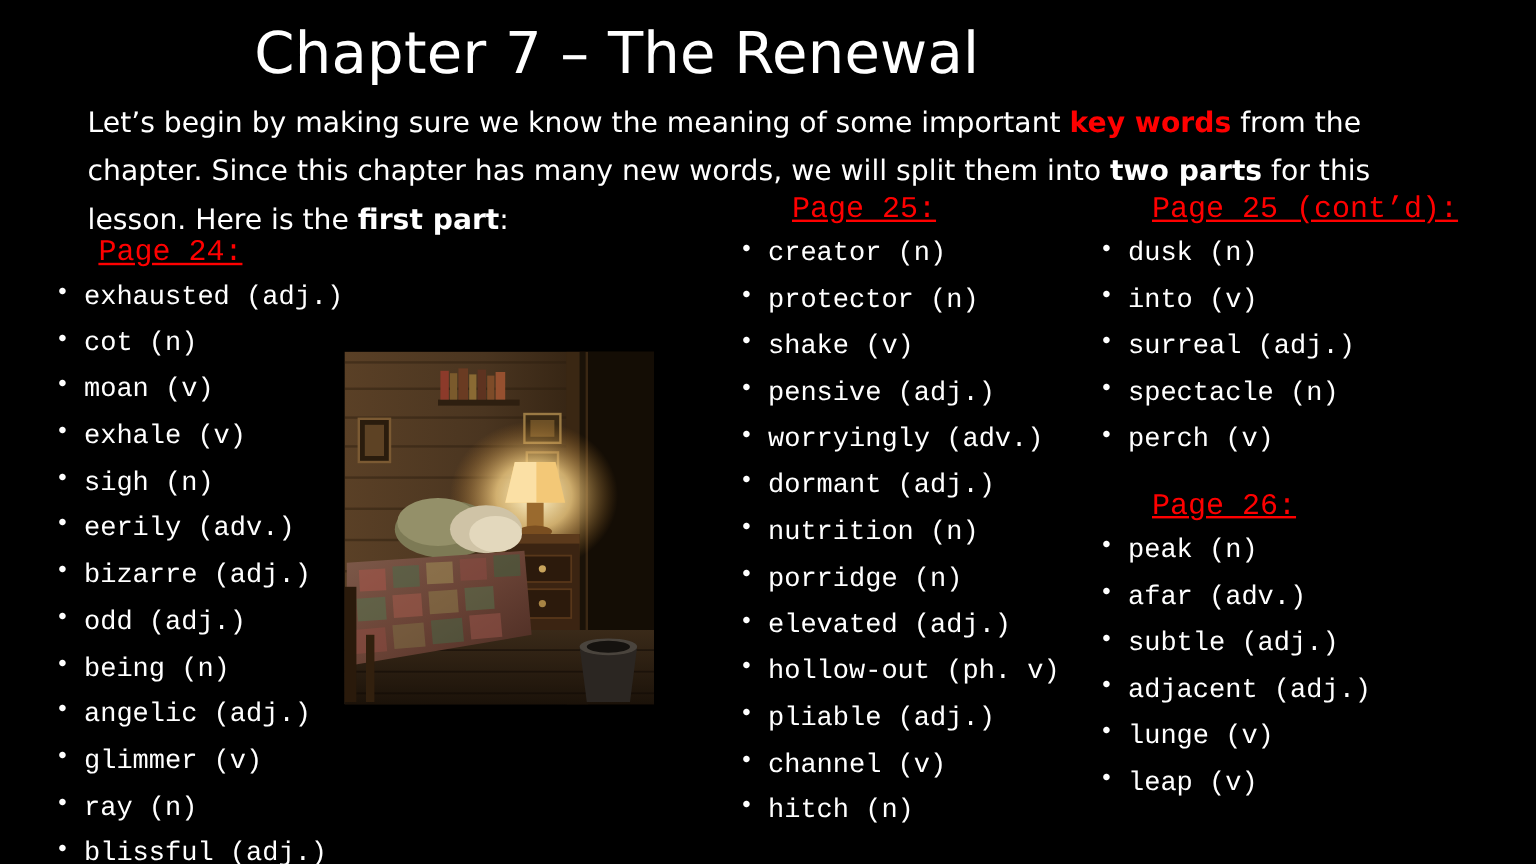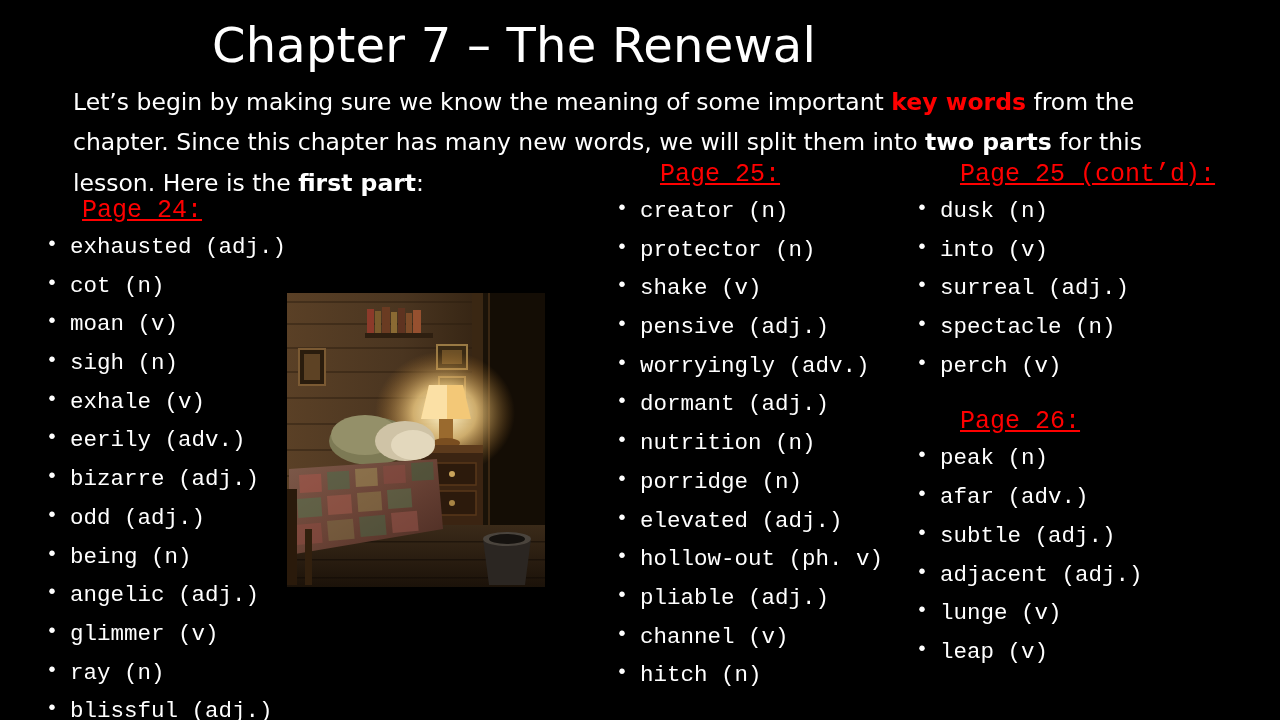--- a/index.html
+++ b/index.html
@@ -136,22 +136,22 @@
   <div class="intro">
     <span>Let’s begin by making sure we know the meaning of some important </span><span class="kw">key words</span><span> from the chapter. Since this chapter has many new words, we will split them into </span><span class="bold">two parts</span><span> for this lesson. Here is the </span><span class="bold">first part</span><span>:</span>
   </div>
 
   <div class="col" id="col1">
     <div class="col-head">Page 24:</div>
     <ul class="words">
       <li>exhausted (adj.)</li>
       <li>cot (n)</li>
       <li>moan (v)</li>
+      <li>exhale (v)</li>
       <li>sigh (n)</li>
-      <li>exhale (v)</li>
       <li>eerily (adv.)</li>
       <li>bizarre (adj.)</li>
       <li>odd (adj.)</li>
       <li>being (n)</li>
       <li>angelic (adj.)</li>
       <li>glimmer (v)</li>
       <li>ray (n)</li>
       <li>blissful (adj.)</li>
     </ul>
   </div>

